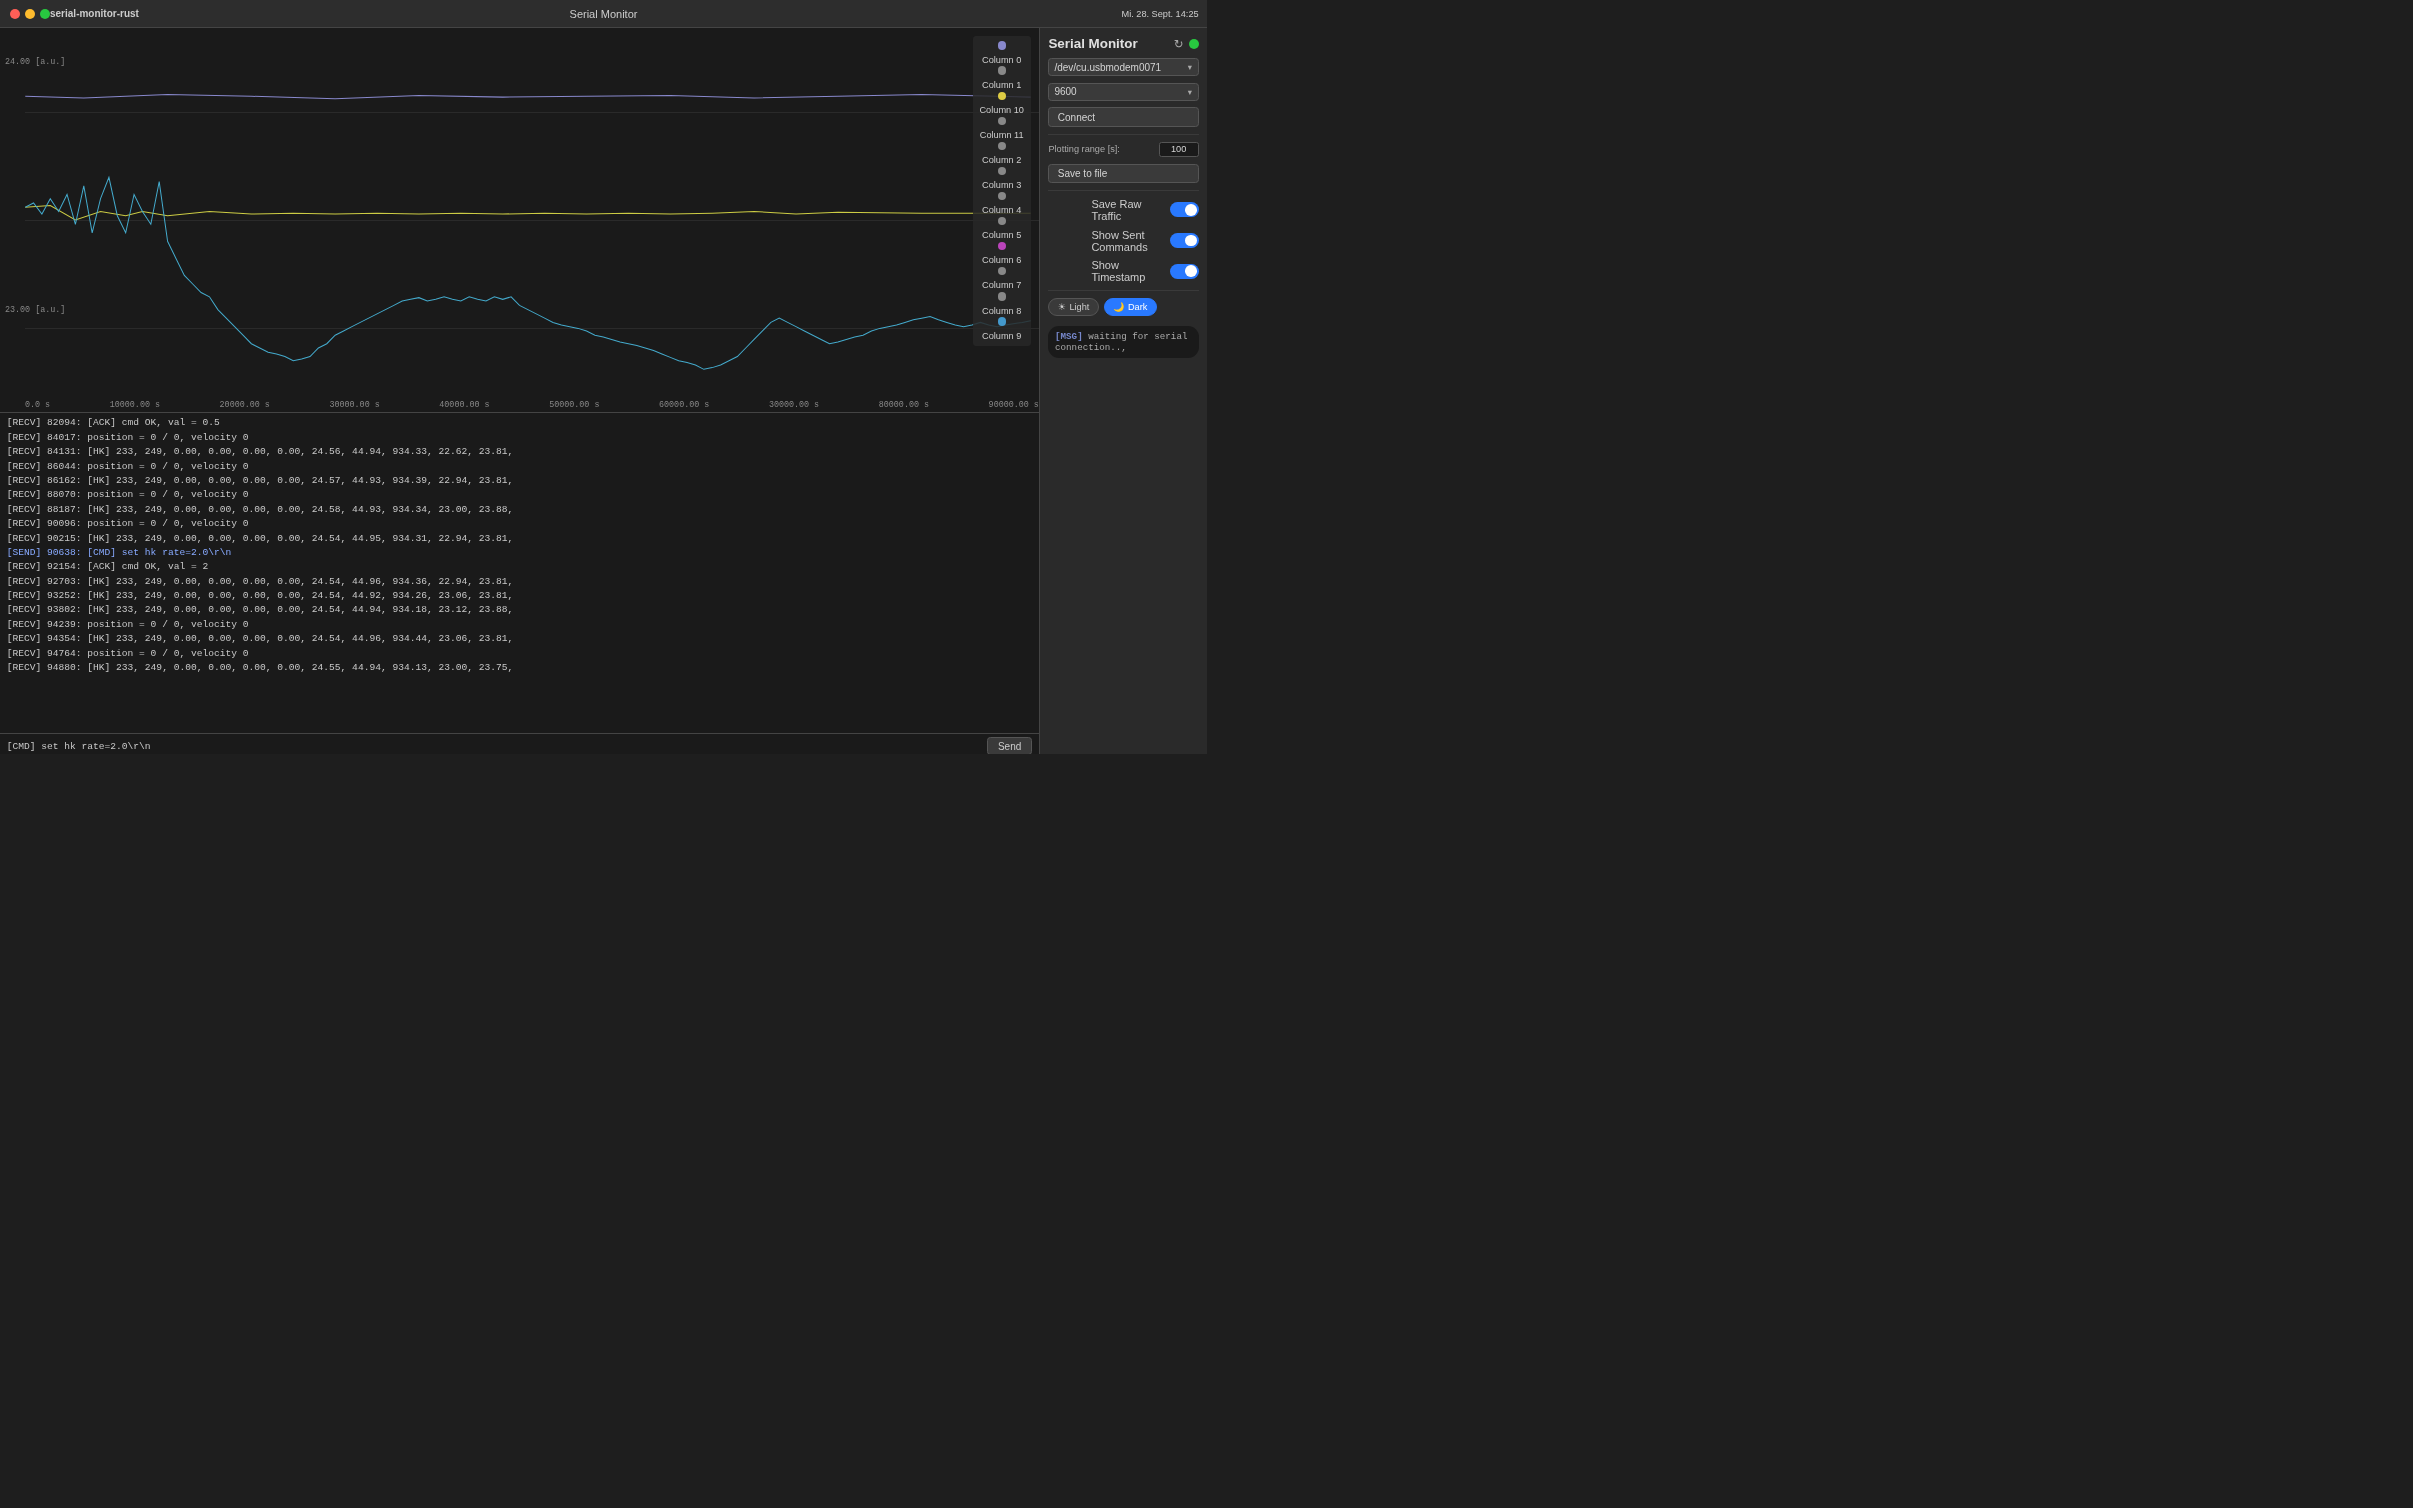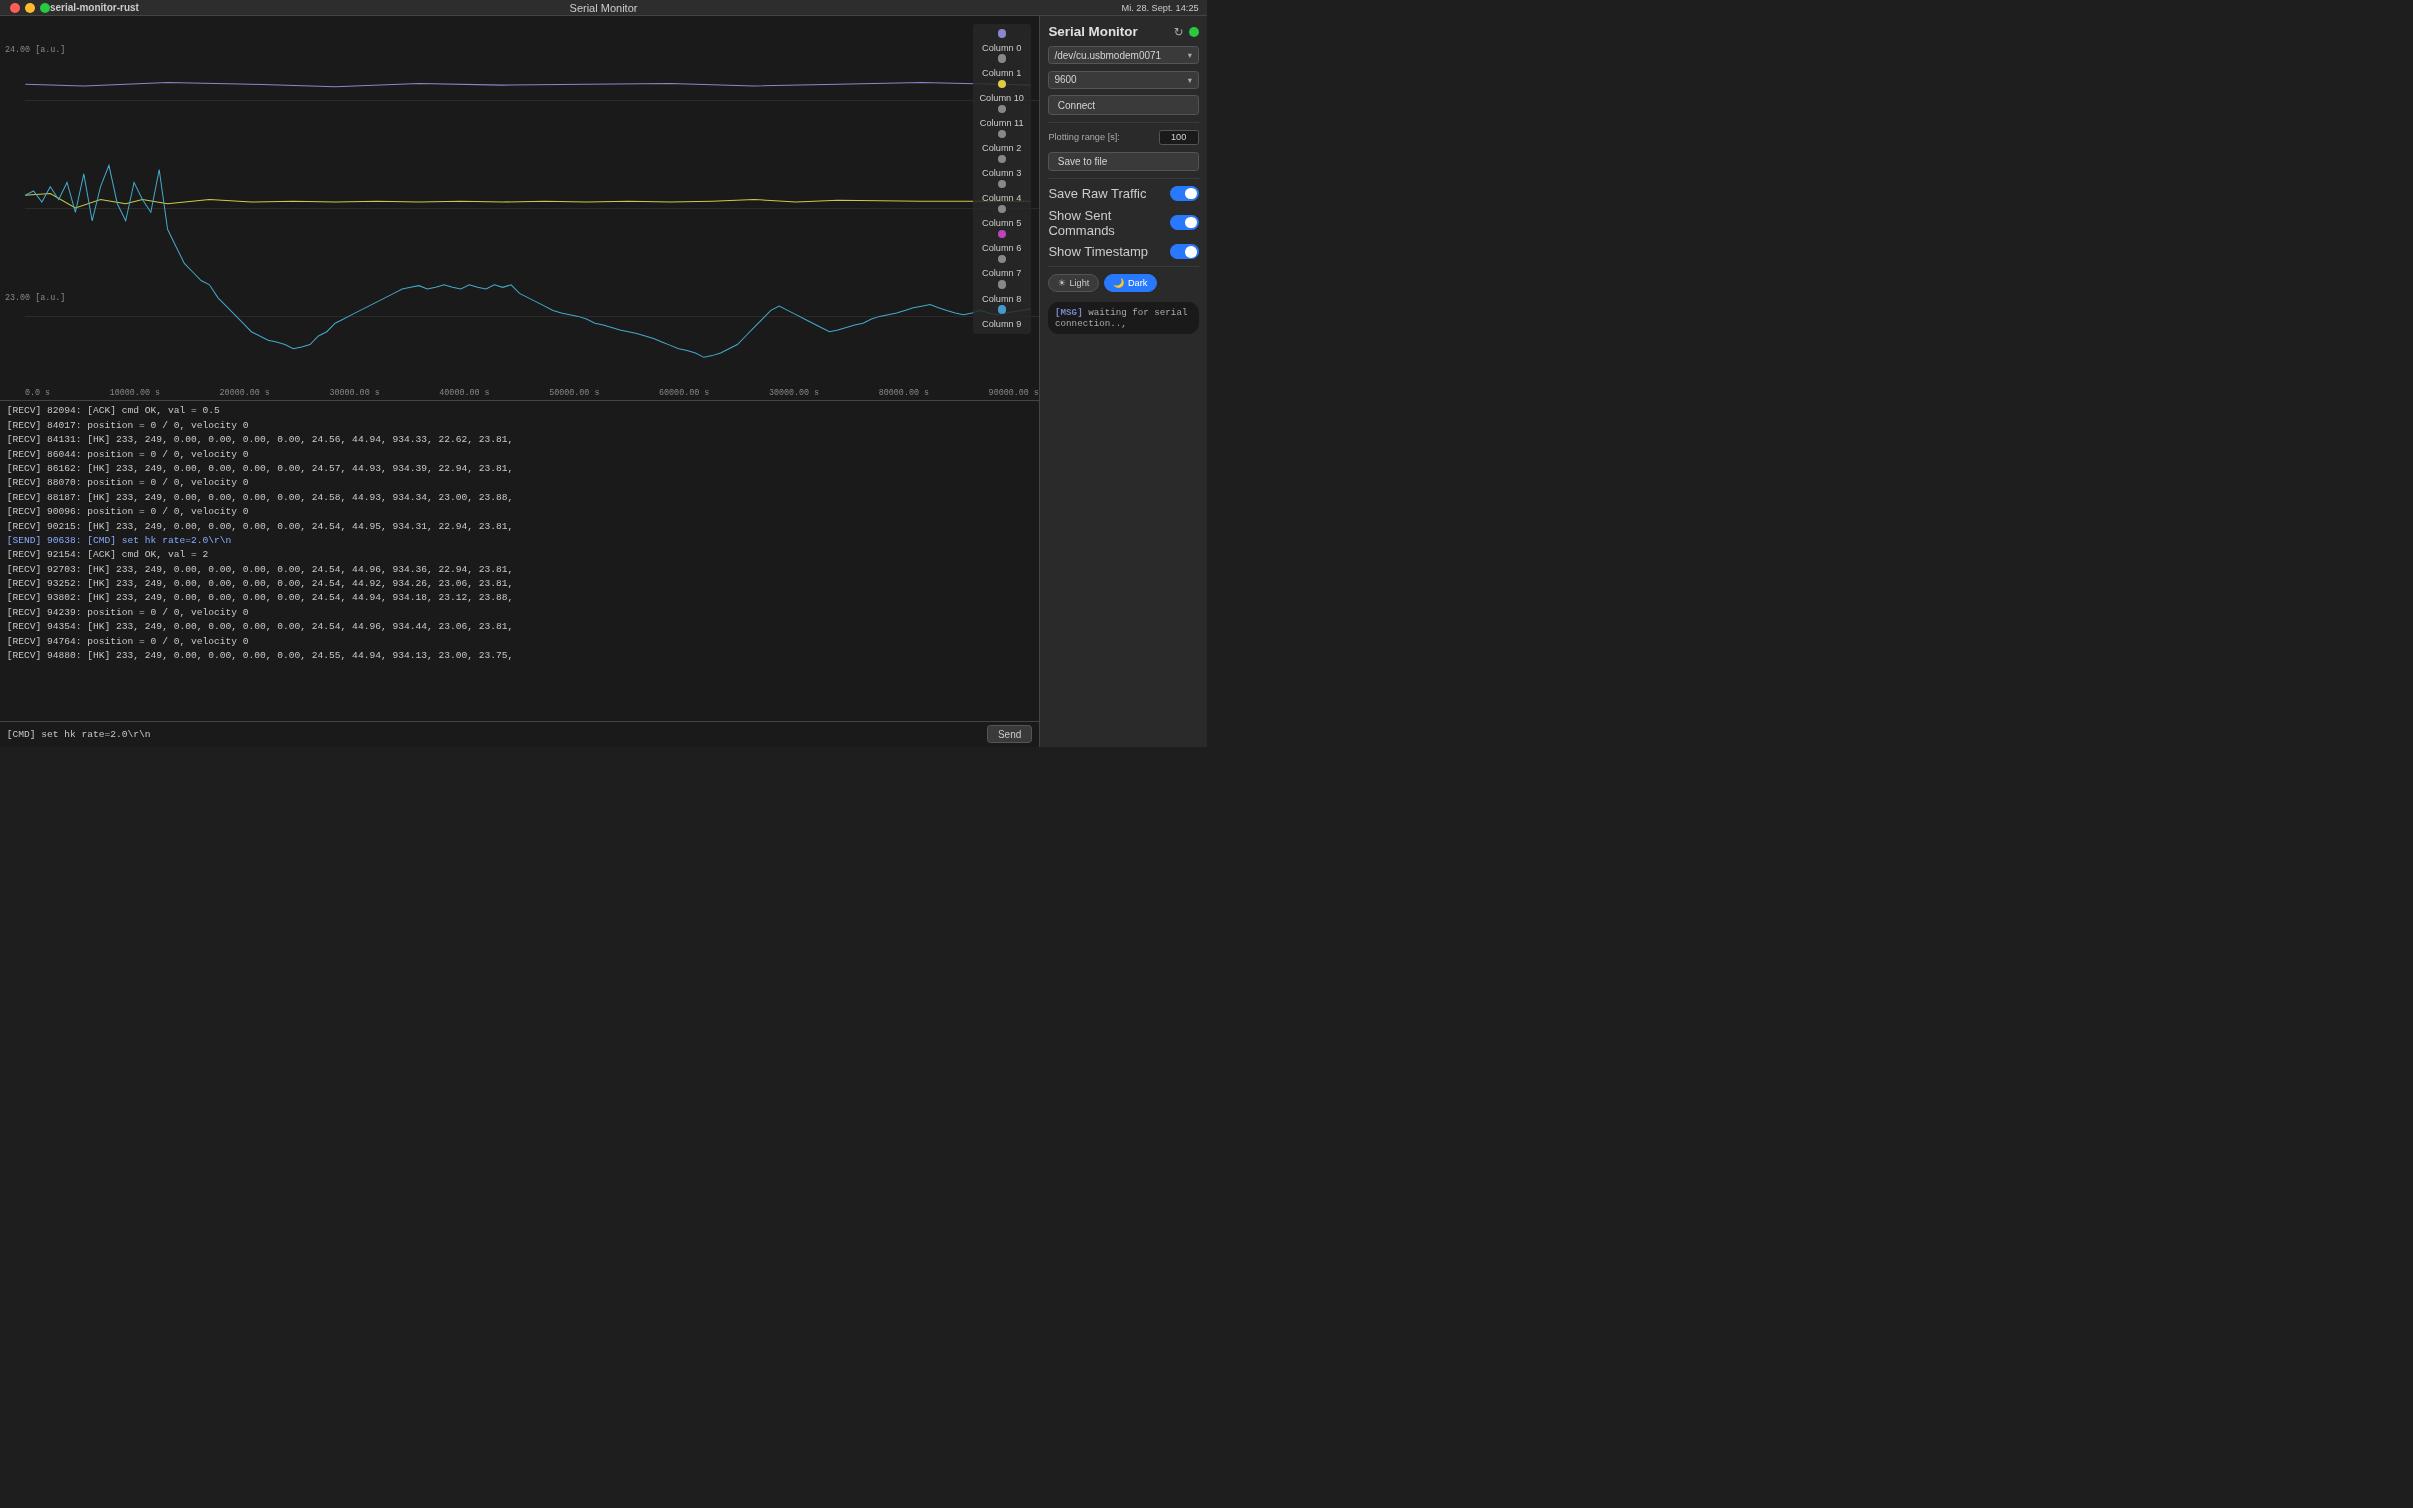--- a/index.html
+++ b/index.html
@@ -10,21 +10,21 @@
       font-size: 10px;
       width: 1207px;
       height: 754px;
       overflow: hidden;
       position: relative;
     }
 
     
     .titlebar {
       background: #2d2d2d;
-      height: 16px;
+      height: 28px;
       display: flex;
       align-items: center;
       justify-content: center;
       position: relative;
       border-bottom: 0.8px solid #444;
       -webkit-app-region: drag;
       user-select: none;
     }
     .titlebar-title {
       font-size: 11px;
@@ -302,22 +302,23 @@
       font-size: 10px;
       cursor: pointer;
       width: 100%;
       text-align: left;
     }
 
     .toggle-row {
       display: flex;
       align-items: center;
       justify-content: space-between;
-      font-size: 13px;
+      font-size: 11px;
       color: #ccc;
+      margin-left: 43px;
     }
     .toggle {
       width: 28.5px;
       height: 15px;
       border-radius: 7.5px;
       position: relative;
       cursor: pointer;
       flex-shrink: 0;
     }
     .toggle-on {

